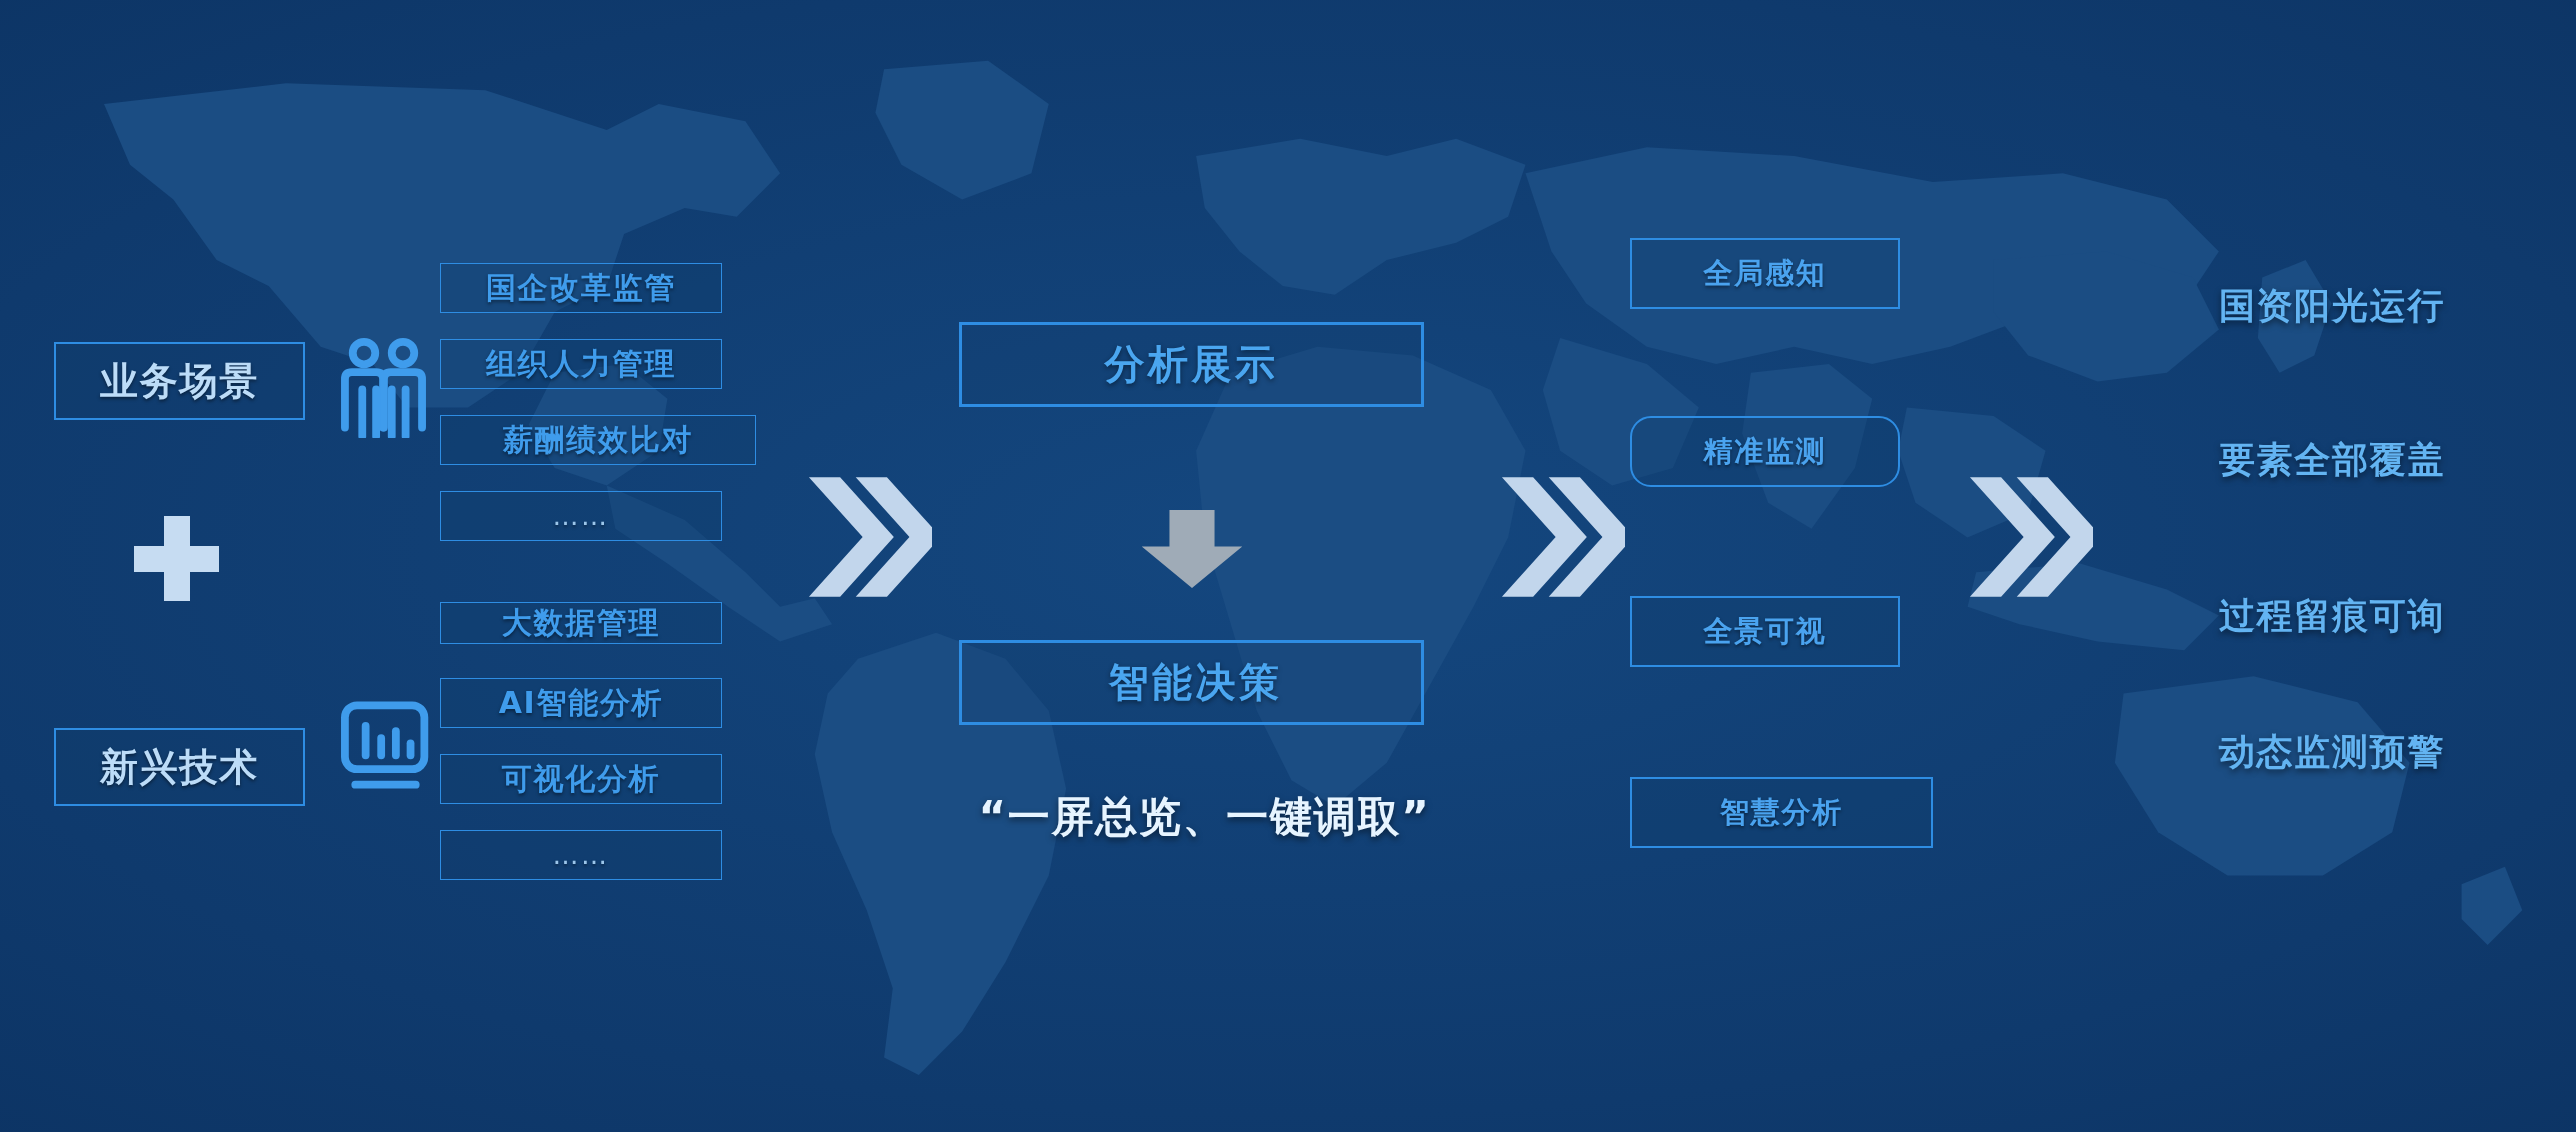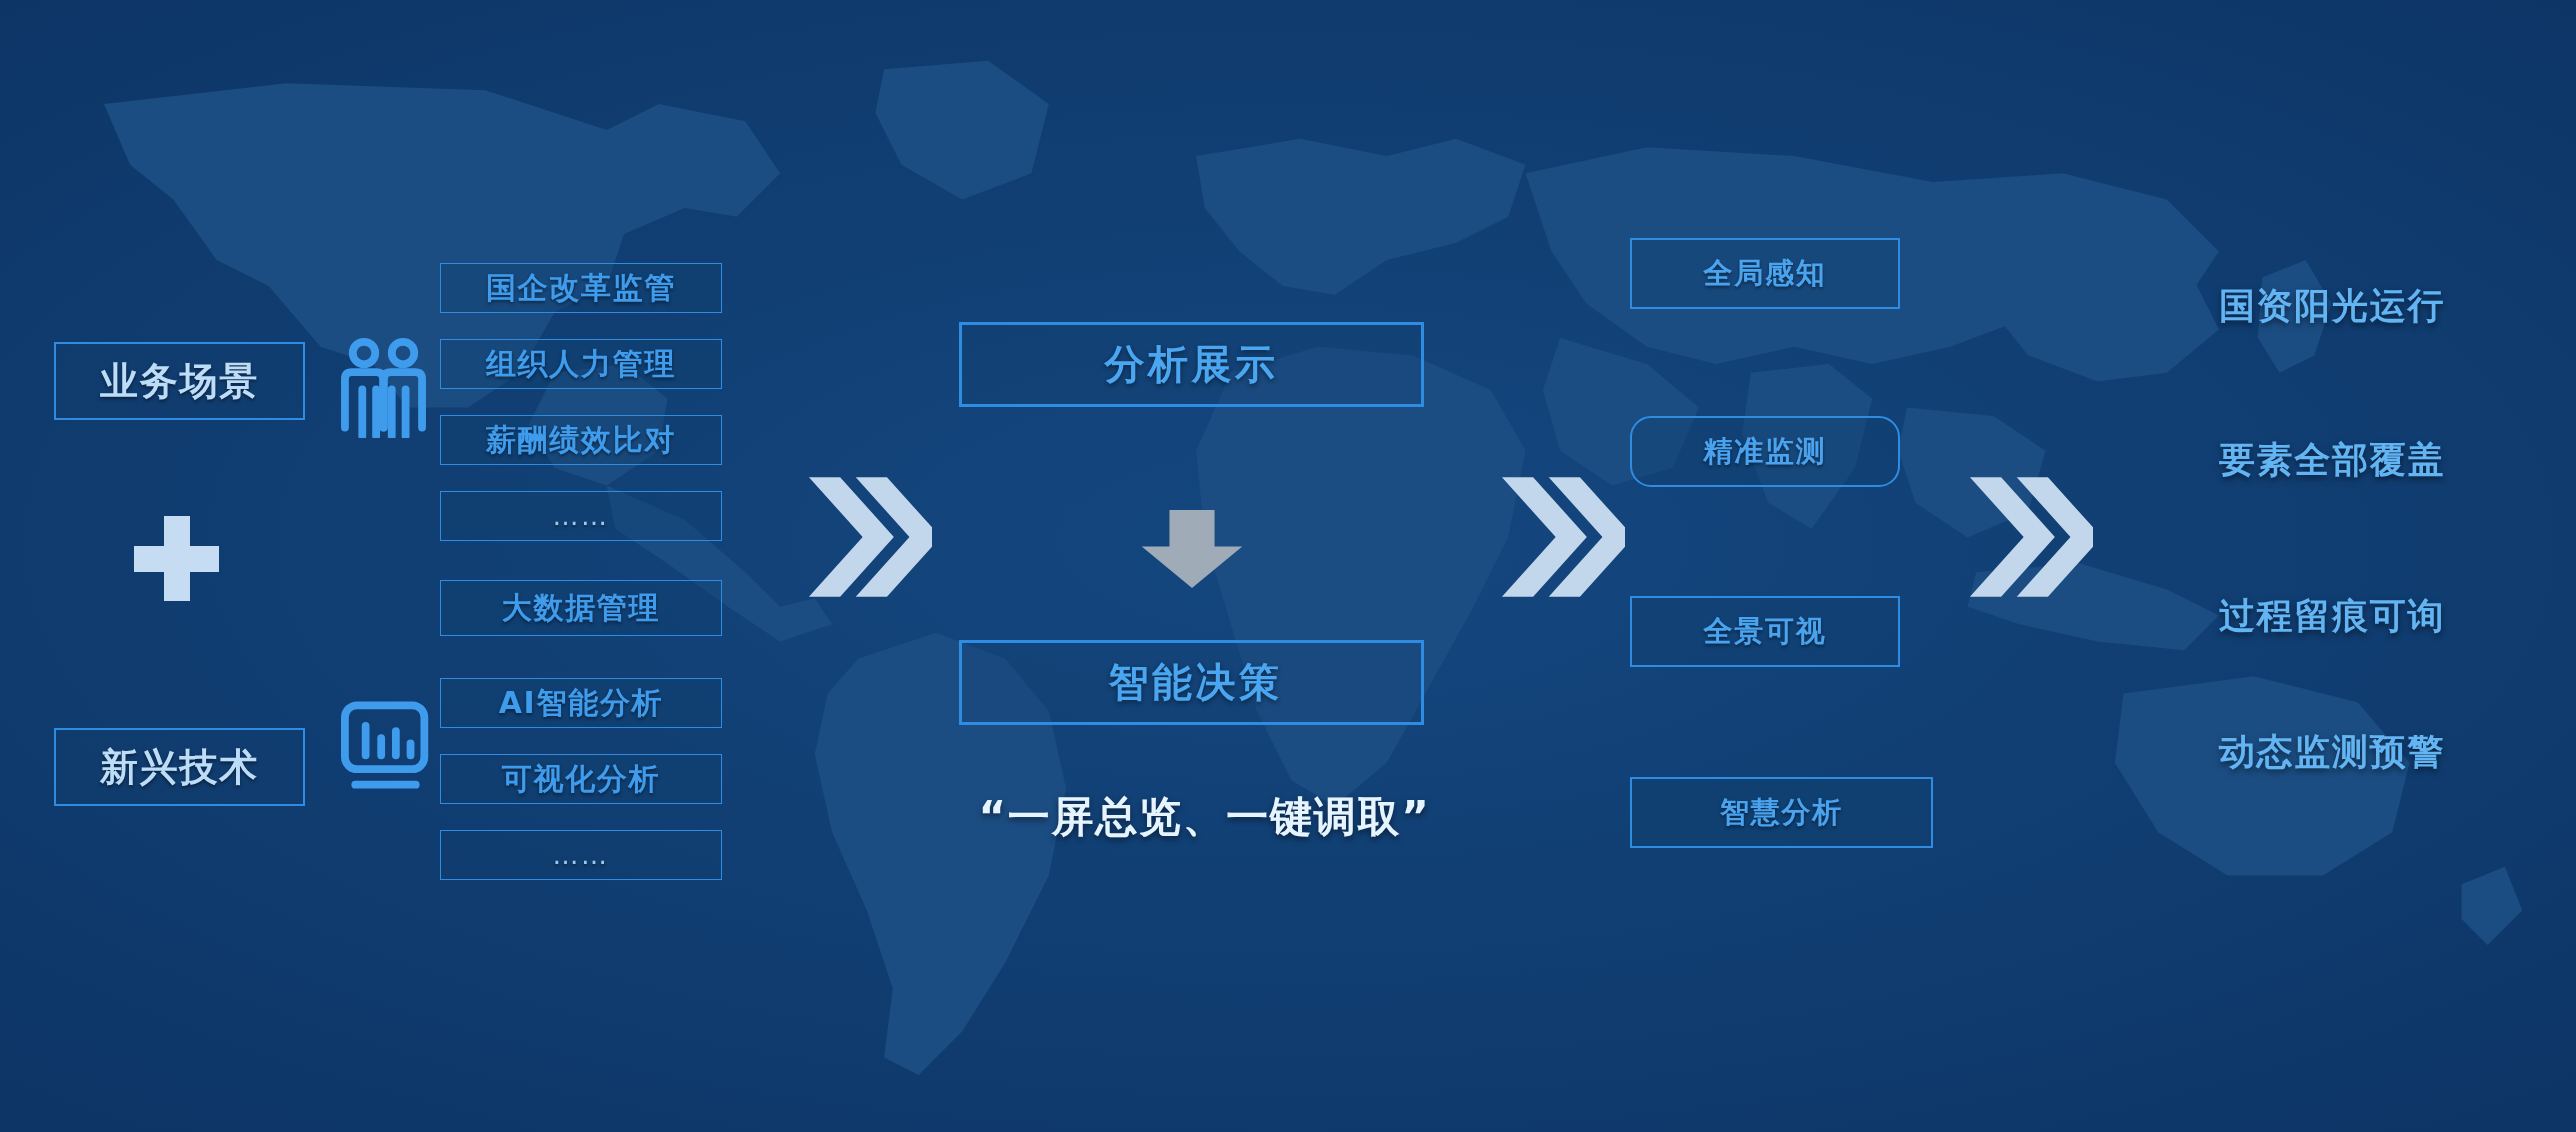--- a/index.html
+++ b/index.html
@@ -227,28 +227,28 @@
       </g>
     </svg>
   </div>
 
   <div class="obox thin" style="left:440px; top:263px; width:282px; height:50px;">
     <span class="mid-label">国企改革监管</span>
   </div>
   <div class="obox thin" style="left:440px; top:339px; width:282px; height:50px;">
     <span class="mid-label">组织人力管理</span>
   </div>
-  <div class="obox thin" style="left:440px; top:415px; width:282px; height:50px;">
+  <div class="obox thin" style="left:440px; top:415px; width:316px; height:50px;">
     <span class="mid-label">薪酬绩效比对</span>
   </div>
   <div class="obox thin" style="left:440px; top:491px; width:282px; height:50px;">
     <span class="dots">……</span>
   </div>
 
-  <div class="obox thin" style="left:440px; top:580px; width:282px; height:56px;">
+  <div class="obox thin" style="left:440px; top:602px; width:282px; height:42px;">
     <span class="mid-label">大数据管理</span>
   </div>
   <div class="obox thin" style="left:440px; top:678px; width:282px; height:50px;">
     <span class="mid-label">AI智能分析</span>
   </div>
   <div class="obox thin" style="left:440px; top:754px; width:282px; height:50px;">
     <span class="mid-label">可视化分析</span>
   </div>
   <div class="obox thin" style="left:440px; top:830px; width:282px; height:50px;">
     <span class="dots">……</span>

